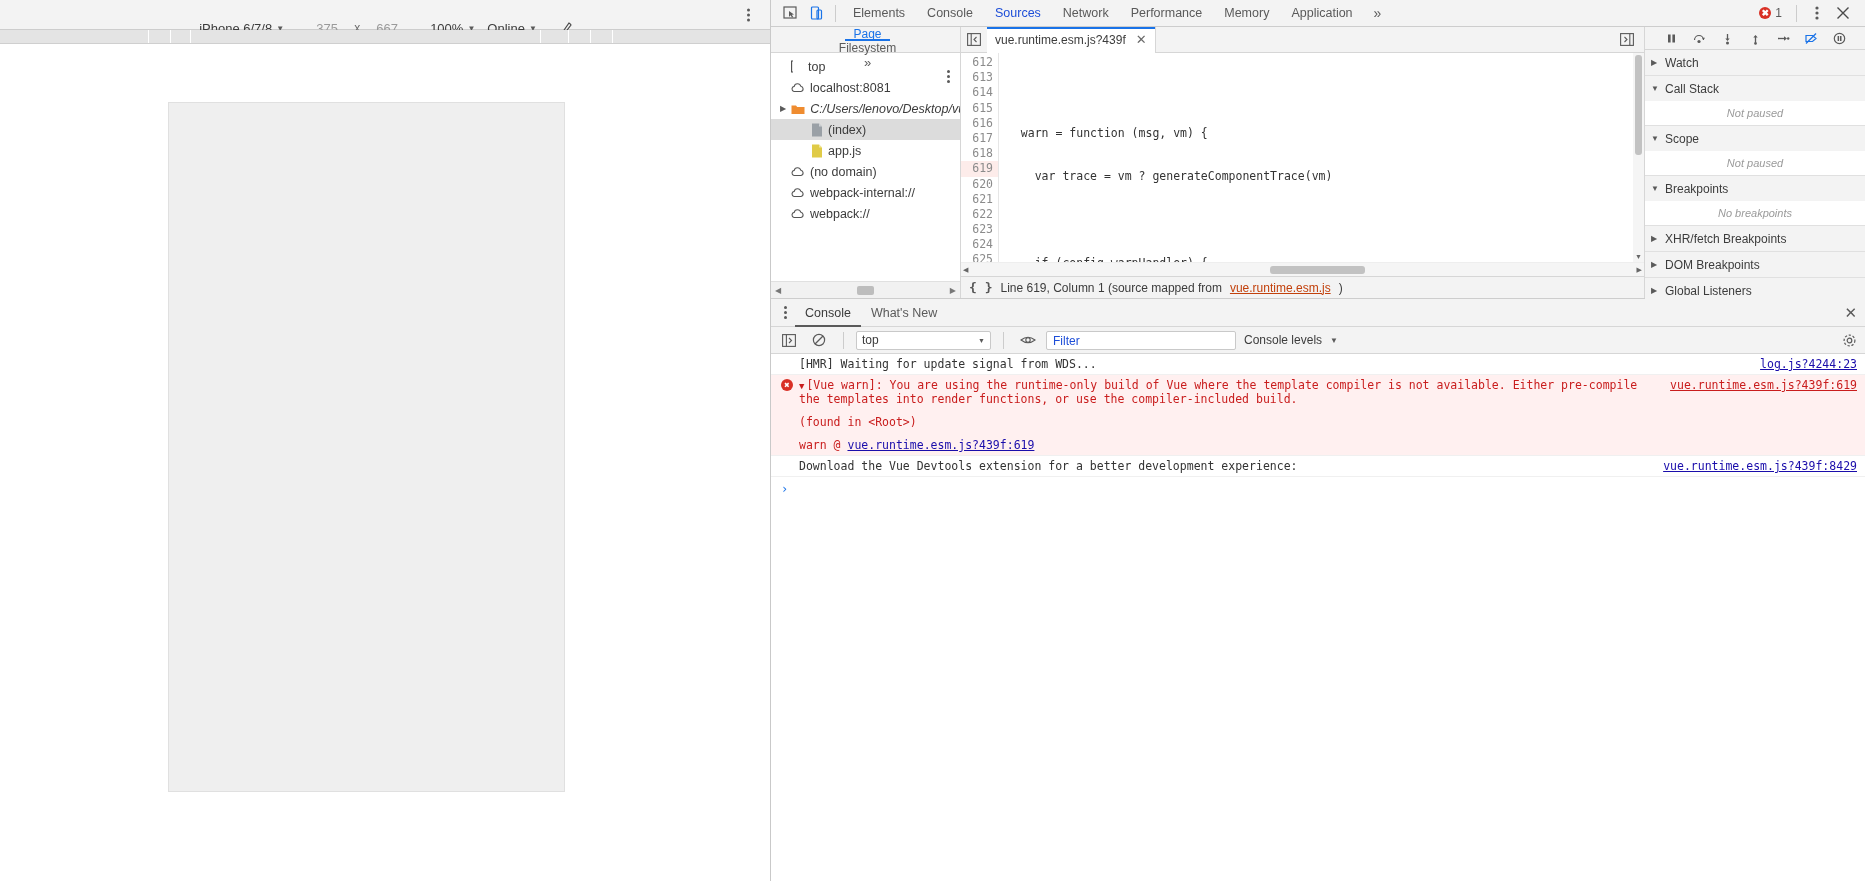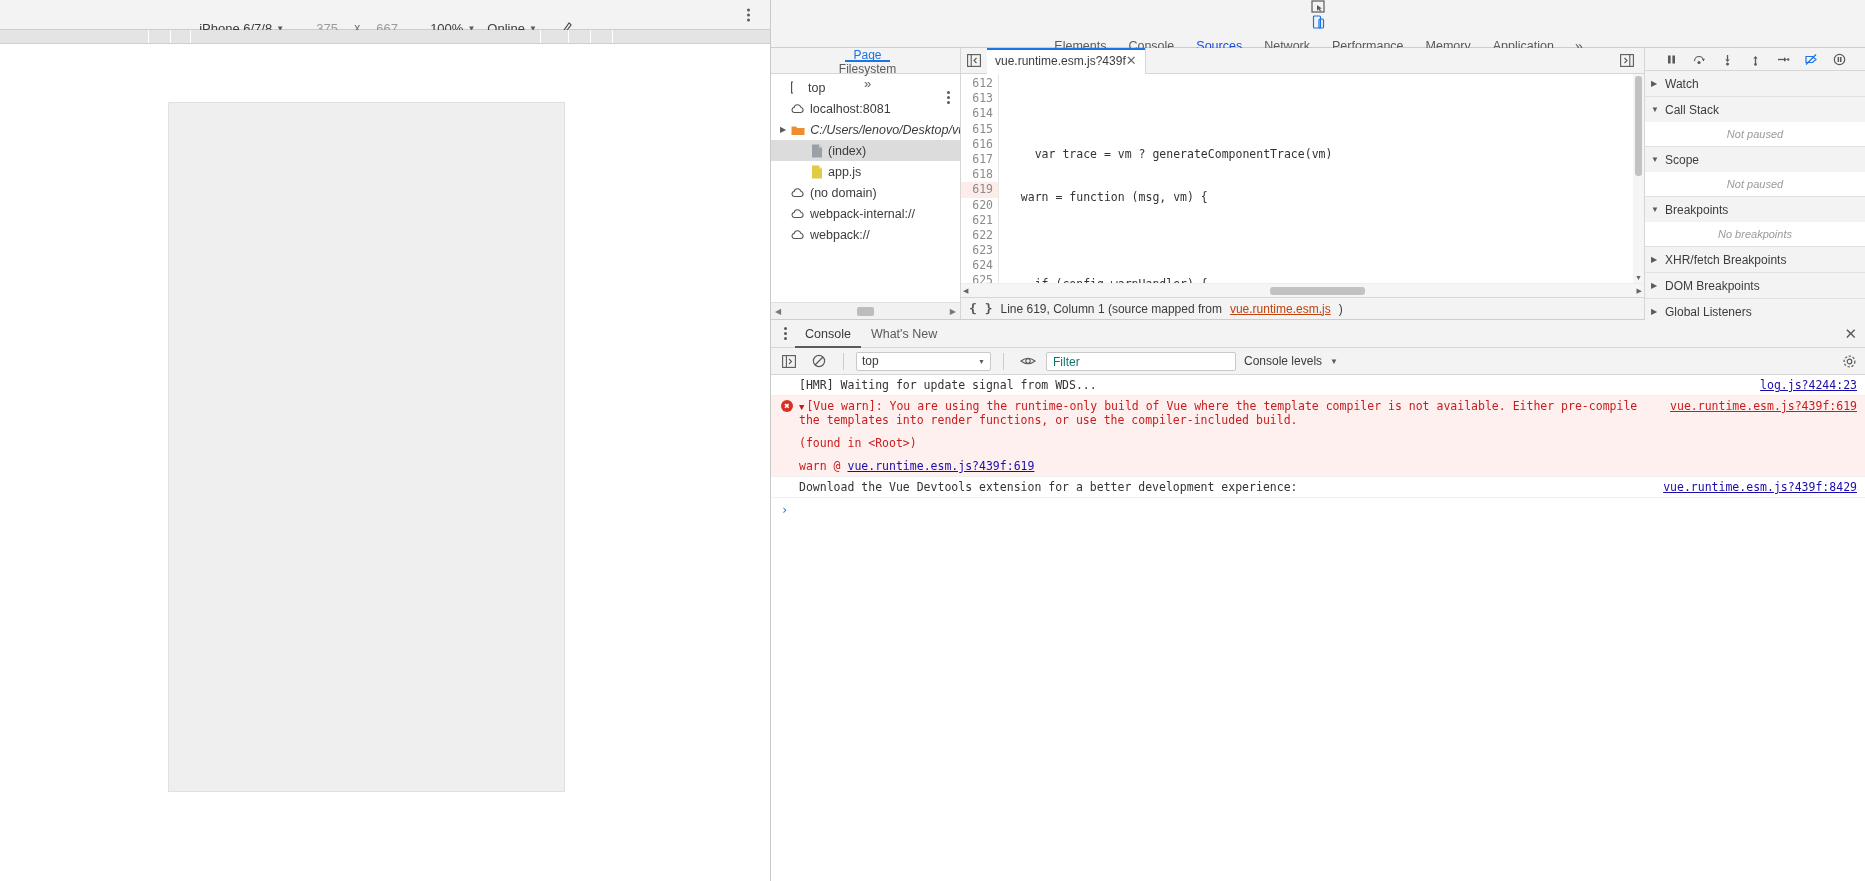--- a/index.html
+++ b/index.html
@@ -33,22 +33,22 @@
   .ruler { height:14px; background:#e4e4e4; border-bottom:1px solid #cfcfcf; position:relative; }
   .ruler .tick { position:absolute; top:0; bottom:0; width:1px; background:#fff; }
 
   .viewport-area { flex:1; background:#fff; position:relative; }
   .page-frame { position:absolute; left:168px; top:58px; width:397px; height:690px;
                 background:#efefef; border:1px solid #e0e0e0; }
 
   
   .devtools { width:1094px; height:881px; display:flex; flex-direction:column; background:#fff; }
 
-  .dt-tabbar { height:48px; background:#f3f3f3; border-bottom:1px solid #cdcdcd;
-               display:flex; align-items:center; padding:0 6px;flex-direction:column; }
+  .dt-tabbar { height:27px; background:#f3f3f3; border-bottom:1px solid #cdcdcd;
+               display:flex; align-items:center; padding:0 6px; }
   .tb-icon { width:26px; height:24px; display:flex; align-items:center; justify-content:center; }
   .vsep { width:1px; height:17px; background:#ccc; margin:0 6px; }
   .tabs { display:flex; align-items:center; height:32px; }
   .tab { height:32px; display:flex; align-items:center; padding:0 11px; font-size:12.5px;
          color:#5a5a5a; white-space:nowrap; }
   .tab.active { color:#1d4ed8; box-shadow: inset 0 -2px 0 #1a73e8; }
   .more-tabs { padding:0 10px; color:#5a5a5a; font-size:14px; }
   .tabbar-right { margin-left:auto; display:flex; align-items:center; gap:2px; padding-right:4px; }
   .err-badge { display:flex; align-items:center; gap:4px; font-size:12px; color:#5a5a5a; padding:0 6px; }
   .err-dot { width:12px; height:12px; border-radius:50%; background:#d93025; color:#fff;
@@ -77,21 +77,21 @@
   .tlabel.italic { font-style:italic; }
   .nav-scroll { height:17px; background:#f1f1f1; border-top:1px solid #e0e0e0;
                 display:flex; align-items:center; justify-content:space-between; padding:0 4px; }
   .nav-scroll .arw { font-size:8px; color:#777; }
   .nav-scroll .thumb { width:17px; height:9px; background:#bdbdbd; border-radius:2px; }
 
   .editor-pane { flex:1; display:flex; flex-direction:column; border-right:1px solid #d6d6d6; min-width:0; }
   .ed-tabbar { height:26px; background:#f3f3f3; border-bottom:1px solid #d6d6d6;
                display:flex; align-items:center; }
   .ed-panelicon { width:26px; height:26px; display:flex; align-items:center; justify-content:center; }
-  .ed-tab { height:26px; display:flex; align-items:center; gap:0; padding:0 8px;
+  .ed-tab { height:26px; display:flex; align-items:center; gap:10px; padding:0 8px;
             font-size:12px; color:#3c3c3c; background:#fff; box-shadow: inset 0 2px 0 #1a73e8;
             border-right:1px solid #d6d6d6; }
   .ed-close { font-size:13px; color:#6a6a6a; }
   .ed-right { margin-left:auto; display:flex; align-items:center; padding-right:4px; }
 
   .code-wrap { flex:1; display:flex; position:relative; overflow:hidden; background:#fff; }
   .gutter { width:38px; background:#fff; border-right:1px solid #e6e6e6; text-align:right;
             font-family:"DejaVu Sans Mono", monospace; font-size:11.5px; color:#8b8b8b;
             padding-top:2px; flex-shrink:0; }
   .gutter div { height:15.2px; line-height:15.2px; padding-right:5px; }
@@ -133,21 +133,21 @@
   .con-tab { height:28px; display:flex; align-items:center; padding:0 10px; font-size:12.5px; color:#5a5a5a; }
   .con-tab.active { color:#3c3c3c; box-shadow: inset 0 -2px 0 #5a5a5a; }
   .con-close { margin-left:auto; padding-right:8px; font-size:15px; color:#5a5a5a; }
 
   .con-toolbar { height:27px; background:#f3f3f3; border-bottom:1px solid #d6d6d6;
                  display:flex; align-items:center; gap:6px; padding:0 6px; }
   .ctx-select { width:135px; height:19px; border:1px solid #c9c9c9; background:#fff; border-radius:2px;
                 display:flex; align-items:center; padding:0 5px; font-size:12px; color:#3c3c3c; }
   .ctx-select .cc { margin-left:auto; font-size:7px; color:#5a5a5a; }
   .filter-input { width:190px; height:19px; border:1px solid #c9c9c9; background:#fff; border-radius:2px;
-                  font-size:12px; color:#0f766e; padding:0 6px; line-height:19px; }
+                  font-size:12px; color:#1d4ed8; padding:0 6px; line-height:19px; }
   .levels { font-size:12px; color:#3c3c3c; display:flex; align-items:center; gap:4px; margin-left:2px; }
   .con-gear { margin-left:auto; width:20px; color:#5a5a5a; display:flex; align-items:center; justify-content:center; }
 
   .con-messages { flex:1; overflow:hidden; font-family:"DejaVu Sans Mono", monospace; font-size:11.5px; }
   .msg { display:flex; padding:3px 8px 3px 10px; border-bottom:1px solid #f0f0f0; position:relative; }
   .msg .icon-col { width:18px; flex-shrink:0; }
   .msg .body { flex:1; min-width:0; }
   .msg .anchor { margin-left:auto; padding-left:14px; white-space:nowrap; color:#1a0dab;
                  text-decoration:underline; font-size:11.5px; flex-shrink:0; }
   .msg.err { background:#fff0f0; }
@@ -408,22 +408,22 @@
             <div class="hl">619</div>
             <div>620</div>
             <div>621</div>
             <div>622</div>
             <div>623</div>
             <div>624</div>
             <div>625</div>
           </div>
           <div class="code">
             <div class="ln"></div>
+            <div class="ln">  warn = function (msg, vm) {</div>
             <div class="ln">    var trace = vm ? generateComponentTrace(vm)</div>
-            <div class="ln">  warn = function (msg, vm) {</div>
             <div class="ln"></div>
             <div class="ln">    if (config.warnHandler) {</div>
             
             
             
             
             
             
             
             

